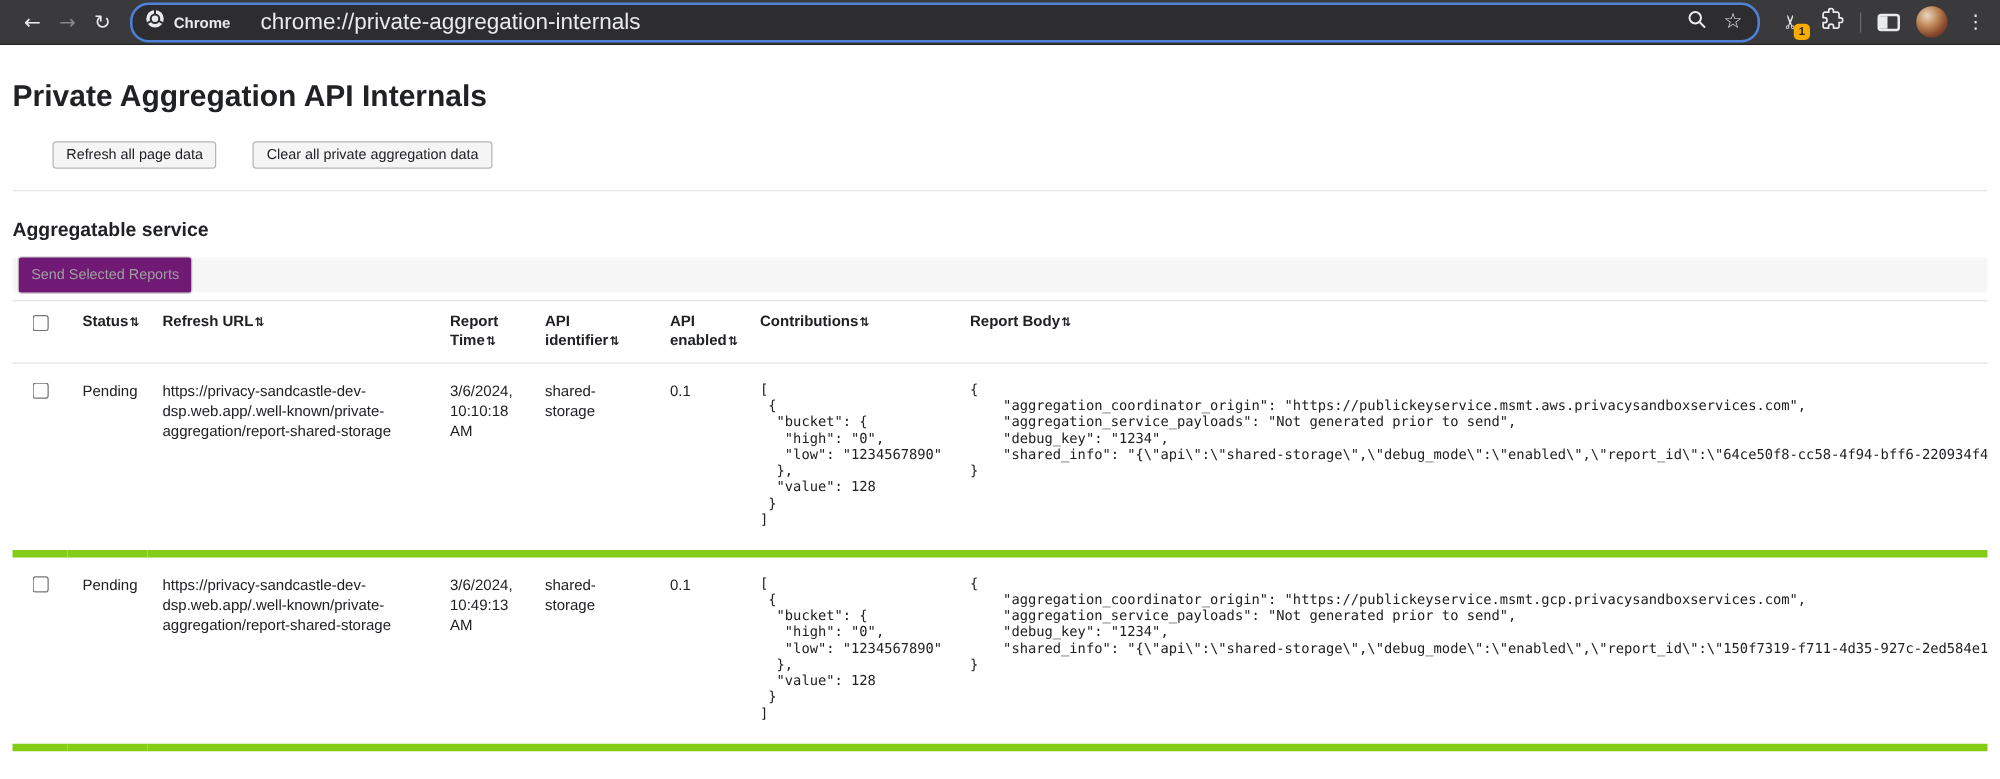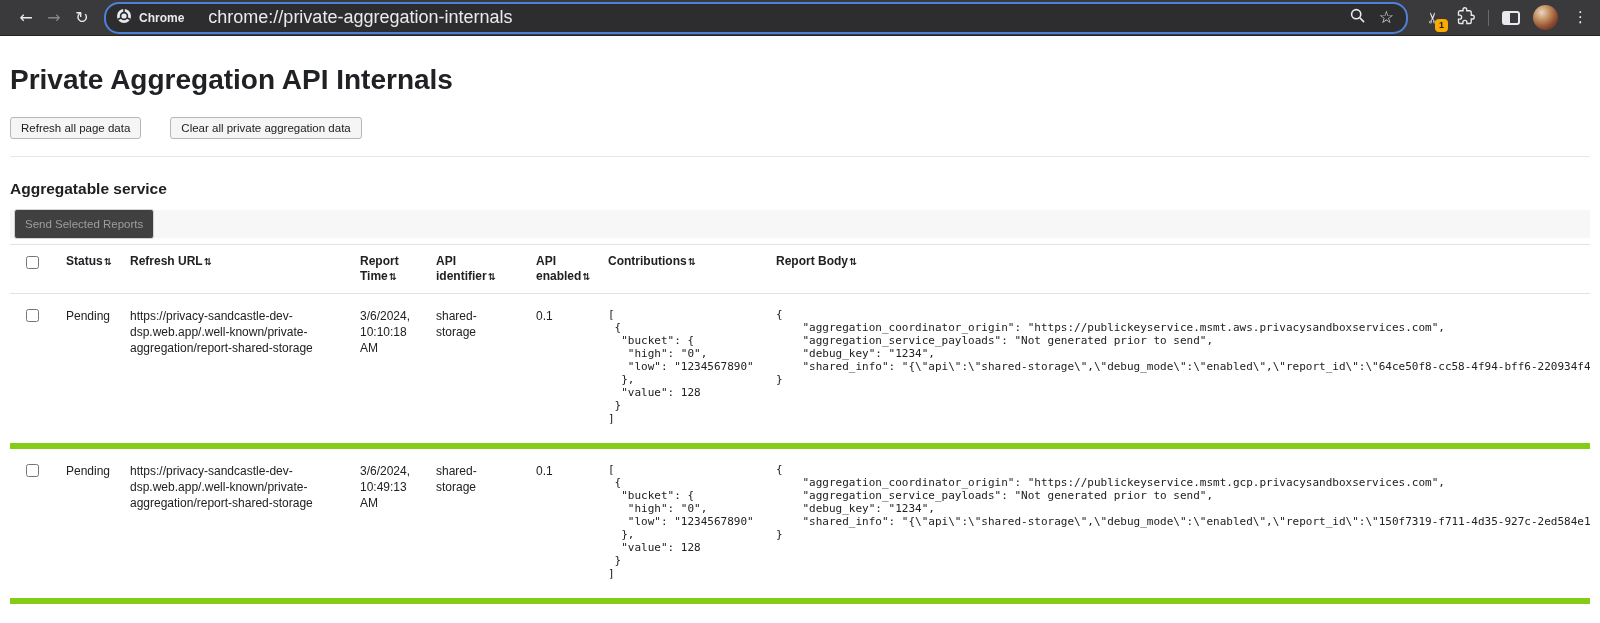--- a/index.html
+++ b/index.html
@@ -32,28 +32,28 @@
            font-size:9px; font-weight:700; padding:1px 4px; border-radius:4px; line-height:11px; }
   .vsep { width:1px; height:16px; background:#6a6a6c; }
   .sidepanel { width:18px; height:14px; border:2px solid #e8eaed; border-radius:3px; position:relative; }
   .sidepanel::before { content:""; position:absolute; left:0; top:0; bottom:0; width:6px; background:#e8eaed; }
   .avatar { width:25px; height:25px; border-radius:50%;
             background:radial-gradient(circle at 35% 30%, #e8d6c2 0%, #c08a5a 35%, #8a4a30 65%, #4a2418 100%); }
   .kebab { font-size:15px; color:#e8eaed; line-height:1; padding:0 2px; }
 
   
   .content { padding:0 10px; }
-  .page-title { font-size:28px; font-weight:700; margin-top:28px; color:#202124; }
-  .btn-row { margin-top:21px; display:flex; gap:29px; }
+  .page-title { font-size:24px; font-weight:700; margin-top:28px; color:#202124; }
+  .btn-row { margin-top:21px; display:flex; gap:29px;margin-left:32px; }
   .btn { font-family:"Liberation Sans", sans-serif; font-size:11.5px; color:#202124;
          background:#f5f5f5; border:1px solid #b6b6b6; border-radius:3px; padding:4px 10px; cursor:pointer; }
   .divider { border:none; border-top:1px solid #e6e6e6; margin-top:17px; }
   .section-heading { font-size:15.5px; font-weight:700; margin-top:23px; }
   .send-strip { margin-top:12px; height:28px; background:#f7f7f7; display:flex; align-items:center; }
-  .btn-disabled { font-size:11.5px; color:#9e9e9e; background:#404040; border:1px solid #d4d4d4;
+  .btn-disabled { font-size:11.5px; color:#9e9e9e; background:#701a75; border:1px solid #d4d4d4;
                   border-radius:3px; padding:8px 10px; margin-left:4px; }
 
   
   table.reports { width:1580px; margin-top:6px; border-collapse:collapse; table-layout:fixed;
                   border-top:1px solid #e3e3e3; }
   thead th { text-align:left; vertical-align:top; font-size:12px; font-weight:700;
              padding:9px 6px 9px 12px; border-bottom:1px solid #e3e3e3; line-height:15px; }
   .sort { font-family:"DejaVu Sans", sans-serif; font-size:9.5px; font-weight:700; margin-left:1px; }
   tbody td { vertical-align:top; font-size:12px; padding:14px 6px 18px 12px; line-height:16px;
              border-bottom:6px solid #84cc16; }

